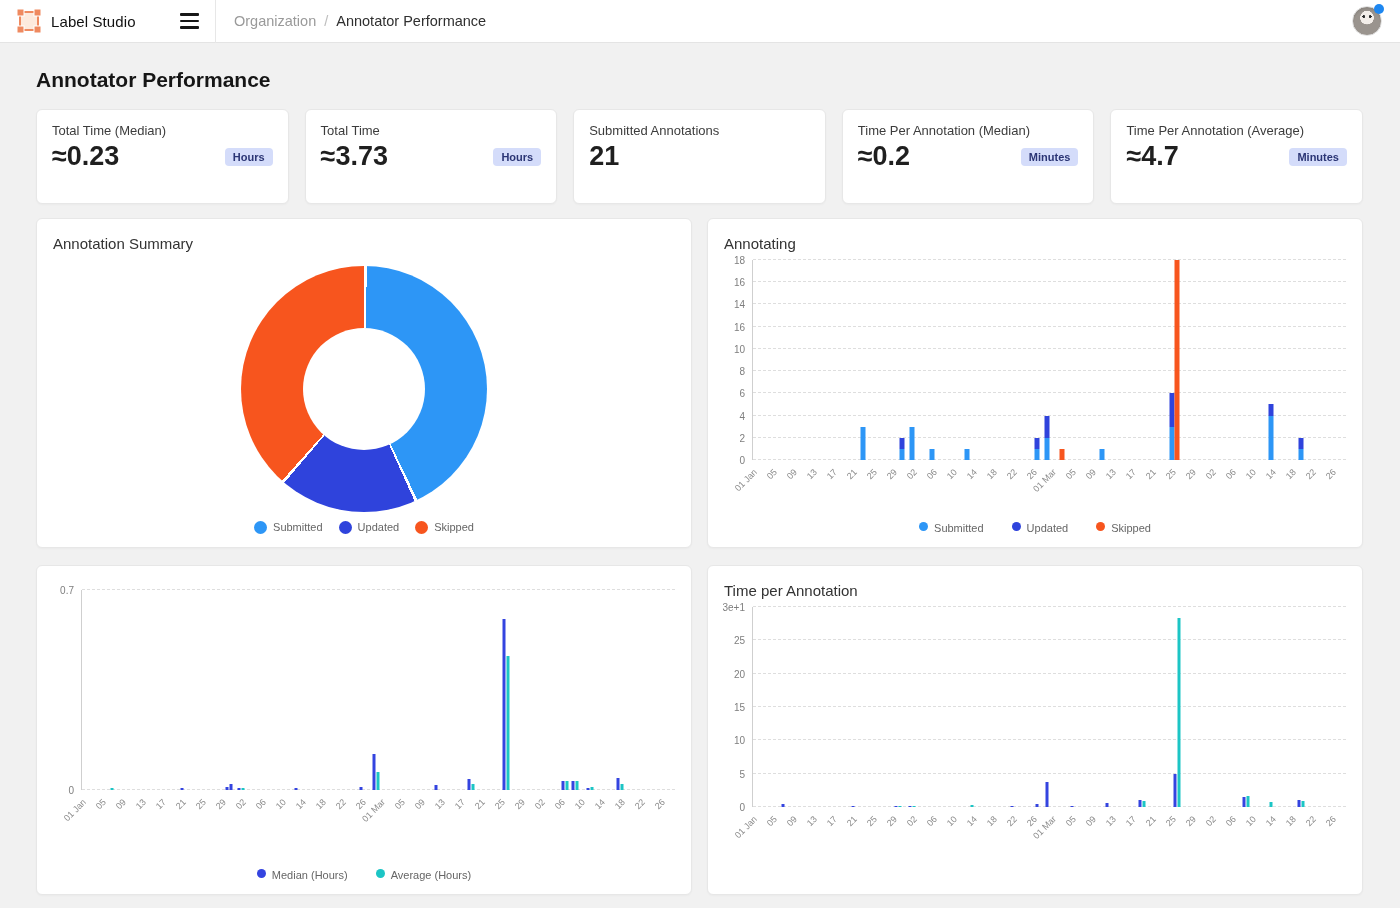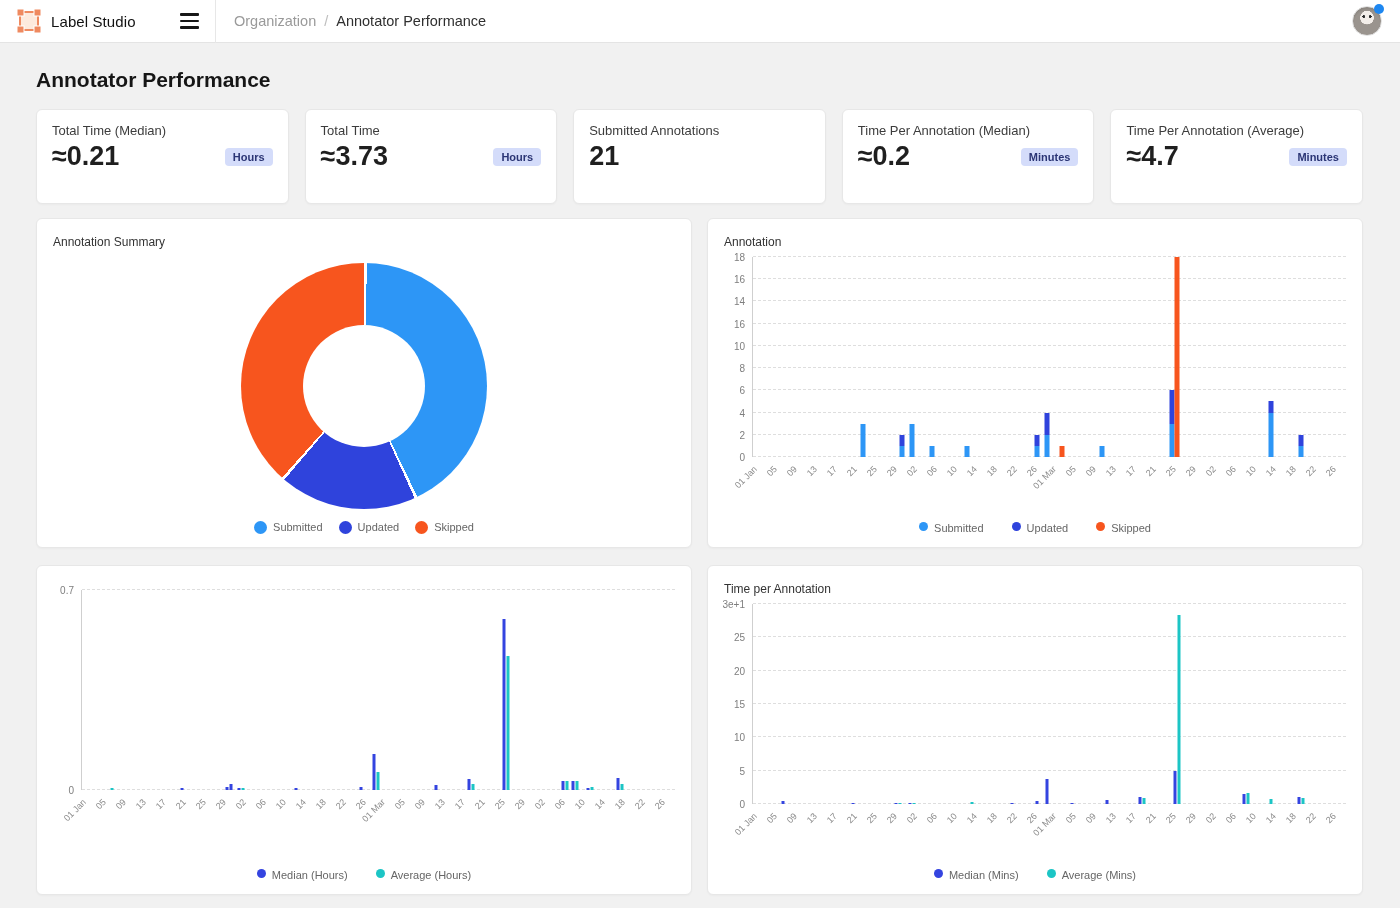--- a/index.html
+++ b/index.html
@@ -34,21 +34,21 @@
   .stat-row { display:flex; gap:16px; margin-bottom:14px; }
   .stat-card { flex:1; background:#fff; border:1px solid #e7e7e7; border-radius:6px; height:95px; padding:13px 15px; box-shadow:0 1px 2px rgba(0,0,0,.03); }
   .stat-label { font-size:13px; color:#3c3c3c; }
   .stat-value-row { display:flex; align-items:center; justify-content:space-between; margin-top:3px; }
   .stat-value { font-size:27px; font-weight:700; color:#1f1f1f; }
   .badge { font-size:11px; font-weight:700; color:#2b3575; background:#d4dcfa; padding:3px 8px; border-radius:4px; }
   .badge:empty { display:none; }
 
   .charts-grid { display:grid; grid-template-columns:1fr 1fr; gap:17px 15px; }
   .chart-card { background:#fff; border:1px solid #e7e7e7; border-radius:6px; height:330px; padding:16px 16px 0; position:relative; box-shadow:0 1px 2px rgba(0,0,0,.03); }
-  .chart-title { font-size:12px; font-weight:500; color:#333; }
+  .chart-title { font-size:15px; font-weight:500; color:#333; }
 
   
   .donut { width:246px; height:246px; border-radius:50%; margin:14px auto 0; position:relative; }
   .donut::after { content:""; position:absolute; inset:62px; background:#fff; border-radius:50%; }
 
   
   .plot-row { display:flex; margin-top:8px; }
   .yaxis { width:28px; position:relative; height:200px; flex:none; }
   .ytick { position:absolute; right:7px; transform:translateY(-50%); font-size:10px; color:#7e7e7e; white-space:nowrap; }
   .plot { flex:1; position:relative; height:200px; border-left:1px solid #cfcfcf; }
@@ -99,21 +99,21 @@
   </div>
 </header>
 
 <main>
   <h1>Annotator Performance</h1>
 
   <section class="stat-row">
     <div class="stat-card">
       <div class="stat-label">Total Time (Median)</div>
       <div class="stat-value-row">
-        <span class="stat-value">≈0.21</span>
+        <span class="stat-value">≈0.23</span>
         <span class="badge">Hours</span>
       </div>
     </div>
     <div class="stat-card">
       <div class="stat-label">Total Time</div>
       <div class="stat-value-row">
         <span class="stat-value">≈3.73</span>
         <span class="badge">Hours</span>
       </div>
     </div>
@@ -155,21 +155,21 @@
             <span class="legend-label">Updated</span>
           </span>
           <span class="legend-item">
             <span class="legend-dot" style="background: rgb(247, 85, 30);"></span>
             <span class="legend-label">Skipped</span>
           </span>
         </div>
     </div>
 
     <div class="chart-card">
-      <div class="chart-title">Annotation</div>
+      <div class="chart-title">Annotating</div>
       <div class="plot-row">
         <div class="yaxis">
             <div class="ytick" style="top: 0%;">18</div>
             <div class="ytick" style="top: 11.1111%; text-align: right;">16</div>
             <div class="ytick" style="top: 22.2222%;">14</div>
             <div class="ytick" style="top: 33.3333%;">16</div>
             <div class="ytick" style="top: 44.4444%;">10</div>
             <div class="ytick" style="top: 55.5556%;">8</div>
             <div class="ytick" style="top: 66.6667%;">6</div>
             <div class="ytick" style="top: 77.7778%;">4</div>
@@ -514,26 +514,16 @@
           <span class="xtick" style="left: 70.5882%;">25</span>
           <span class="xtick" style="left: 73.9496%;">29</span>
           <span class="xtick" style="left: 77.3109%;">02</span>
           <span class="xtick" style="left: 80.6723%;">06</span>
           <span class="xtick" style="left: 84.0336%;">10</span>
           <span class="xtick" style="left: 87.395%;">14</span>
           <span class="xtick" style="left: 90.7563%;">18</span>
           <span class="xtick" style="left: 94.1176%;">22</span>
           <span class="xtick" style="left: 97.479%;">26</span>
         </div>
-      <div class="legend">
-          <span class="legend-item">
-            <span class="legend-dot" style="background: rgb(52, 68, 224);"></span>
-            <span class="legend-label">Median (Mins)</span>
-          </span>
-          <span class="legend-item">
-            <span class="legend-dot" style="background: rgb(28, 197, 197);"></span>
-            <span class="legend-label">Average (Mins)</span>
-          </span>
-        </div>
     </div>
 
   </section>
 </main>
 
 </body></html>

